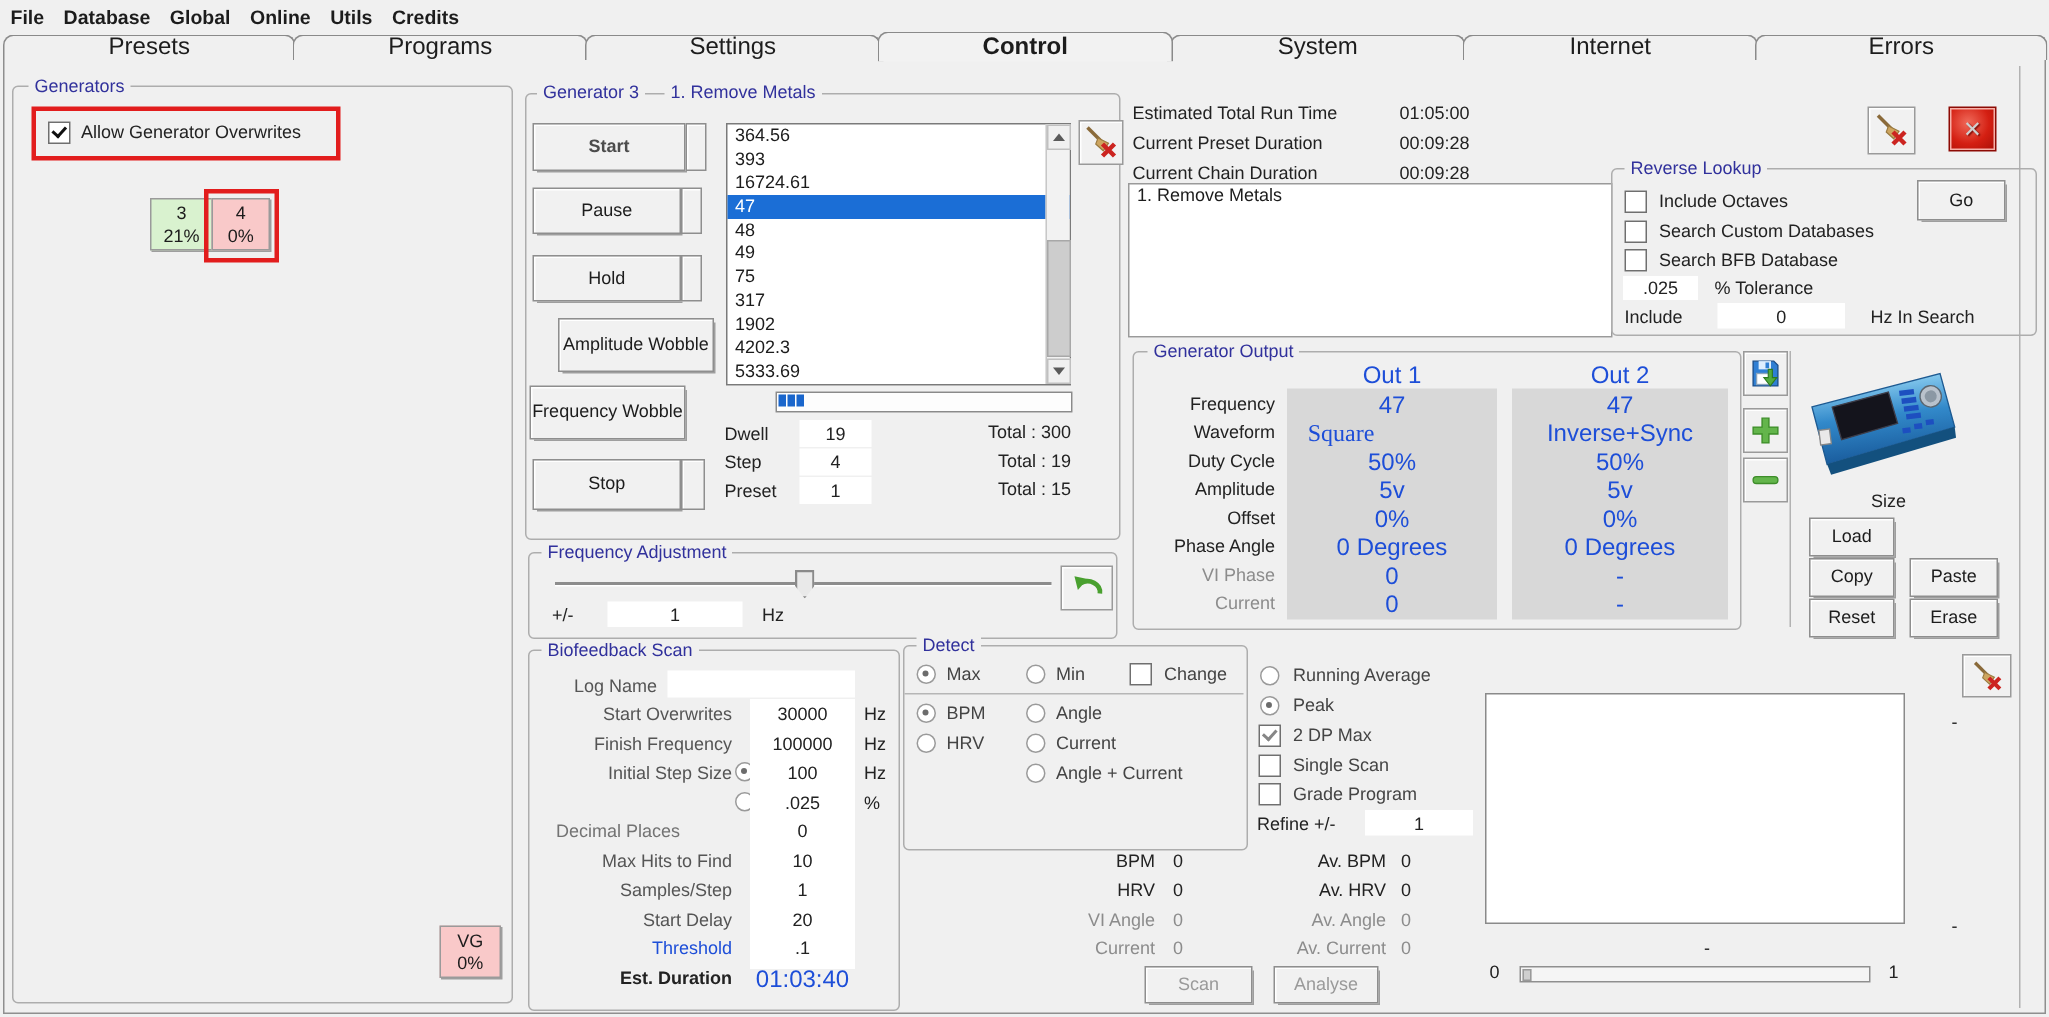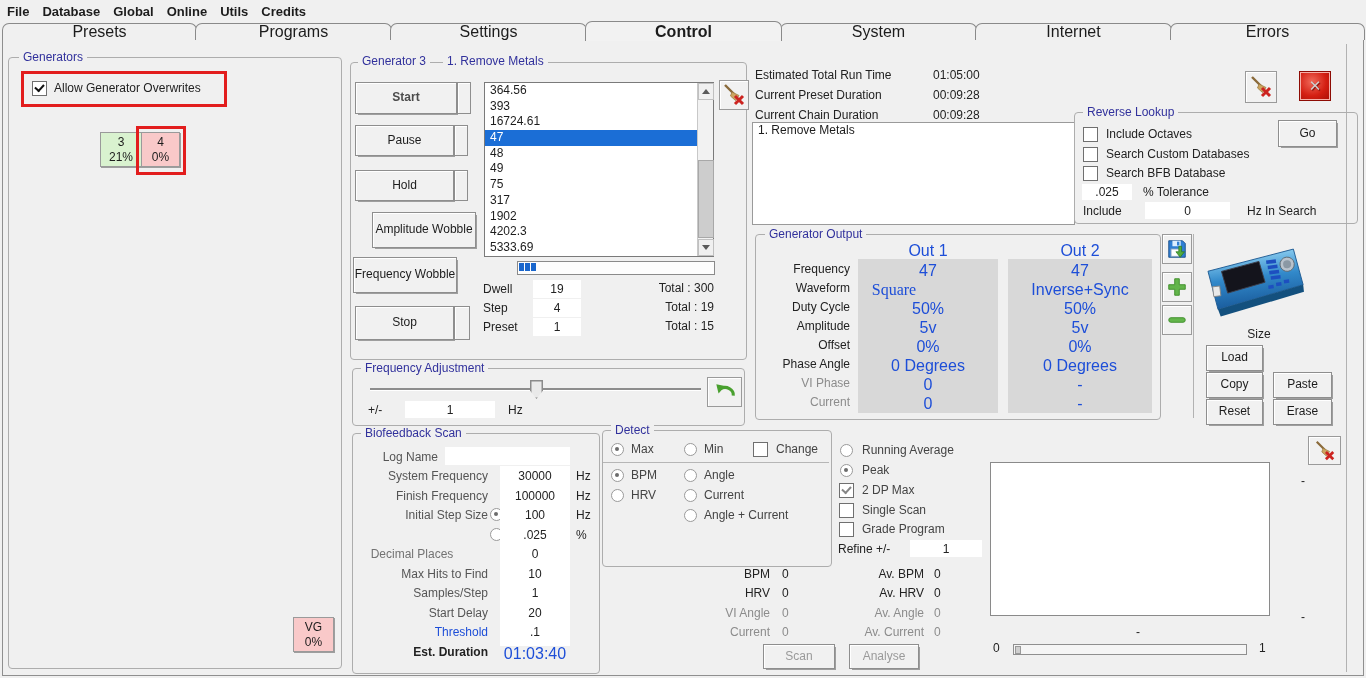--- a/index.html
+++ b/index.html
@@ -306,21 +306,21 @@
   <div class="cell" style="left:405px;top:401px;width:90px;height:17px;">1</div>
   <span class="lbl" style="left:508px;top:403px;">Hz</span>
 
   <div class="grp" style="left:352px;top:433px;width:246px;height:239px;">
     <span class="cap" style="left:8px;">Biofeedback Scan</span>
   </div>
   <div class="rlbl" style="left:352px;top:450px;width:86px;color:#555;">Log Name</div>
   <div class="cell" style="left:445px;top:447px;width:125px;height:18px;"></div>
   <div class="cell" style="left:500px;top:466px;width:70px;height:180px;"></div>
 
-  <div class="rlbl" style="left:352px;top:469px;width:136px;color:#555;">System Frequency</div>
+  <div class="rlbl" style="left:352px;top:469px;width:136px;color:#555;">Start Overwrites</div>
   <div class="cell" style="left:500px;top:467px;width:70px;height:18px;">30000</div>
   <span class="lbl" style="left:576px;top:469px;">Hz</span>
   <div class="rlbl" style="left:352px;top:489px;width:136px;color:#555;">Finish Frequency</div>
   <div class="cell" style="left:500px;top:487px;width:70px;height:18px;">100000</div>
   <span class="lbl" style="left:576px;top:489px;">Hz</span>
   <div class="rlbl" style="left:352px;top:508px;width:136px;color:#555;">Initial Step Size</div>
   <div class="radio on" style="left:490px;top:508px;"></div>
   <div class="cell" style="left:500px;top:506px;width:70px;height:18px;">100</div>
   <span class="lbl" style="left:576px;top:508px;">Hz</span>
   <div class="radio" style="left:490px;top:528px;"></div>

